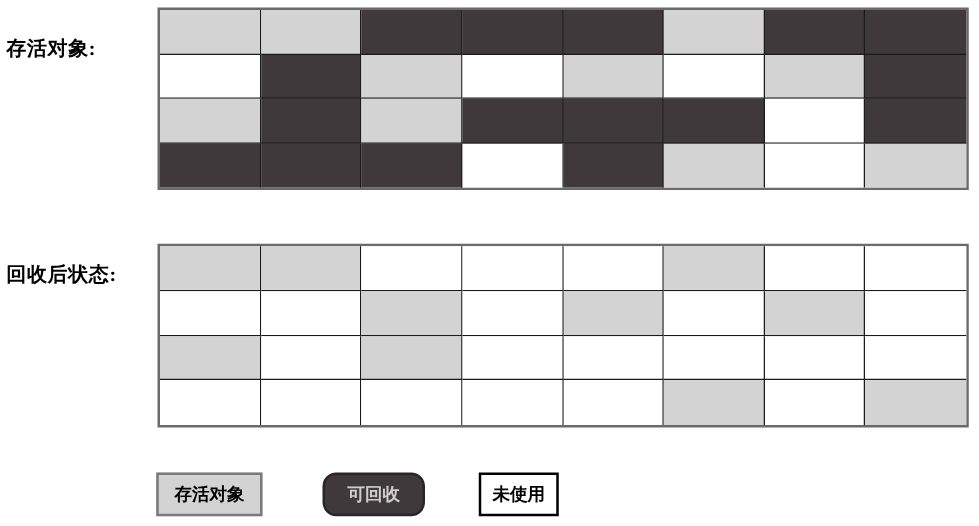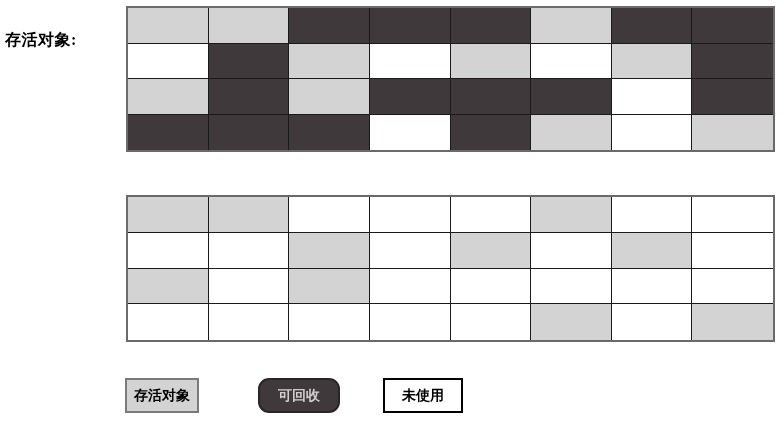--- a/index.html
+++ b/index.html
@@ -60,23 +60,23 @@
     top: 0;
     height: 35px;
     display: flex;
     align-items: center;
     justify-content: center;
     font-size: 14px;
     font-weight: bold;
     border: 2px solid #000000;
     white-space: nowrap;
   }
-  .legend-item:nth-child(1) { left: 125px; width: 74px; }
+  .legend-item:nth-child(1) { left: 125px; width: 85px; }
   .legend-item:nth-child(2) { left: 258px; width: 82px; border-radius: 11px; }
-  .legend-item:nth-child(3) { left: 383px; width: 80px; }
+  .legend-item:nth-child(3) { left: 383px; width: 64px; }
 </style>
 </head>
 <body>
 
 <div class="canvas">
   <div class="side-label" id="label-before">存活对象:</div>
 
   <div class="grid" id="grid-before">
       <div class="cell" style="background: rgb(211, 211, 211);"></div>
       <div class="cell" style="background: rgb(211, 211, 211);"></div>
@@ -105,20 +105,21 @@
       <div class="cell" style="background: rgb(63, 57, 59);"></div>
       <div class="cell" style="background: rgb(63, 57, 59);"></div>
       <div class="cell" style="background: rgb(63, 57, 59);"></div>
       <div class="cell" style="background: rgb(255, 255, 255);"></div>
       <div class="cell" style="background: rgb(63, 57, 59);"></div>
       <div class="cell" style="background: rgb(211, 211, 211);"></div>
       <div class="cell" style="background: rgb(255, 255, 255);"></div>
       <div class="cell" style="background: rgb(211, 211, 211);"></div>
     </div>
 
+  <div class="side-label" id="label-after">回收后状态:</div>
 
   <div class="grid" id="grid-after">
       <div class="cell" style="background: rgb(211, 211, 211);"></div>
       <div class="cell" style="background: rgb(211, 211, 211);"></div>
       <div class="cell" style="background: rgb(255, 255, 255);"></div>
       <div class="cell" style="background: rgb(255, 255, 255);"></div>
       <div class="cell" style="background: rgb(255, 255, 255);"></div>
       <div class="cell" style="background: rgb(211, 211, 211);"></div>
       <div class="cell" style="background: rgb(255, 255, 255);"></div>
       <div class="cell" style="background: rgb(255, 255, 255);"></div>

